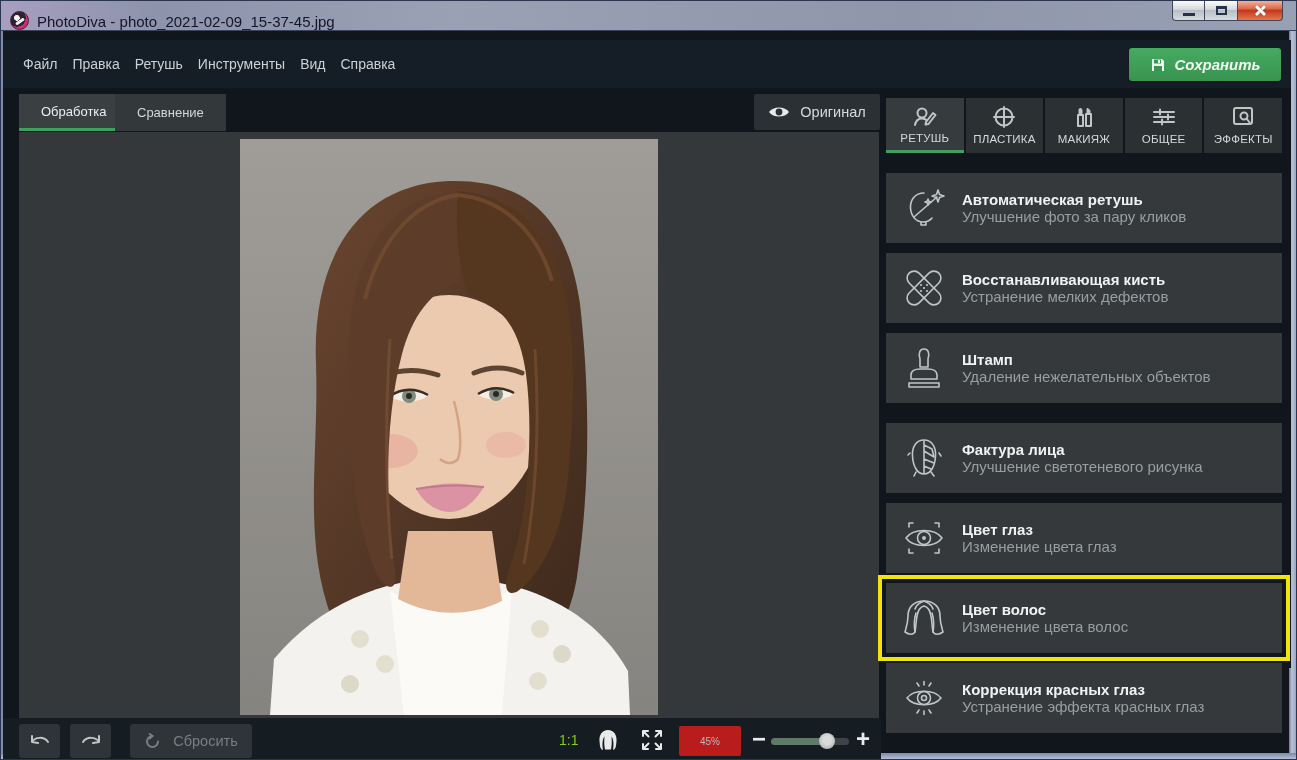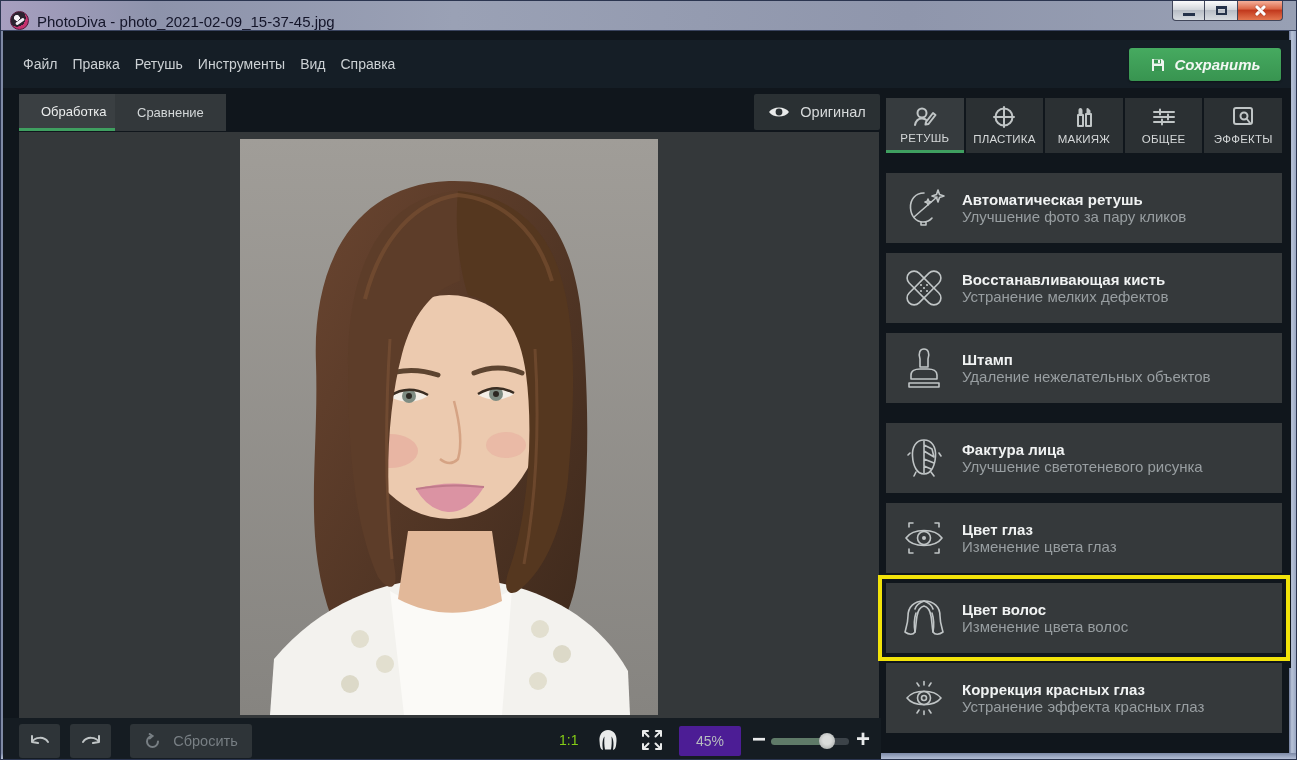--- a/index.html
+++ b/index.html
@@ -67,22 +67,22 @@
 
   
   .bottombar { position:absolute; left:0; top:678px; width:878px; height:46px; background:#151c22; }
   .tool-btn { position:absolute; top:6px; height:34px; background:#2e3438; border-radius:3px;
     display:flex; align-items:center; justify-content:center; cursor:default; }
   .btn-undo { left:16px; width:41px; } .btn-redo { left:67px; width:41px; }
   .btn-reset { left:127px; width:122px; gap:12px; color:#787f84; font-size:14.5px; }
   .scale-label { position:absolute; left:556px; top:14px; color:#84cc16; font-size:14px; }
   .fit-face { position:absolute; left:592px; top:9px; cursor:default; }
   .fit-screen { position:absolute; left:636px; top:9px; cursor:default; }
-  .zoom-box { position:absolute; left:676px; top:8px; width:62px; height:30px; background:#4c1d95;
-    border-radius:2px; display:flex; align-items:center; justify-content:center; color:#b7bcbf; font-size:14px; }
+  .zoom-box { position:absolute; left:676px; top:8px; width:62px; height:30px; background:#b91c1c;
+    border-radius:2px; display:flex; align-items:center; justify-content:center; color:#b7bcbf; font-size:10px; }
   .zoom-minus { position:absolute; left:749px; top:7px; color:#e8eaeb; font-size:24px; font-weight:bold; cursor:default; }
   .zoom-plus { position:absolute; left:853px; top:7px; color:#e8eaeb; font-size:24px; font-weight:bold; cursor:default; }
   .zoom-slider { position:absolute; left:768px; top:20px; width:78px; height:7px; border-radius:4px;
     background:linear-gradient(90deg,#5f7a68 0 72%,#3c4349 72% 100%); cursor:default; }
   .zoom-handle { position:absolute; top:-5px; left:calc(72% - 8px); width:16px; height:16px;
     border-radius:50%; background:radial-gradient(circle at 50% 45%,#d9dbda 0 35%,#b9bcbb 70%,#9fa3a2); }
 
   
   .panel { position:absolute; left:883px; top:58px; width:396px; }
   .panel-tabs { display:flex; gap:2px; height:55px; }

